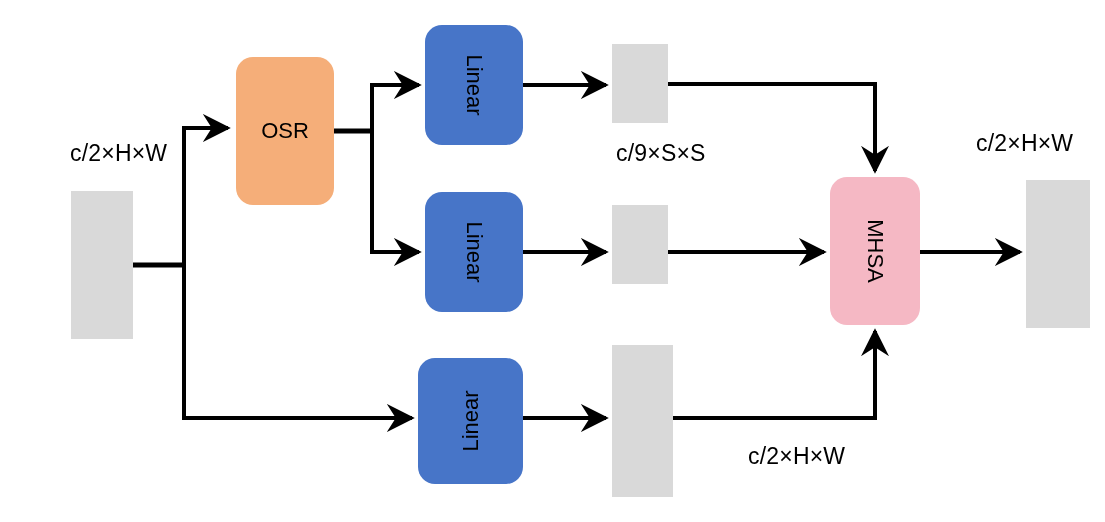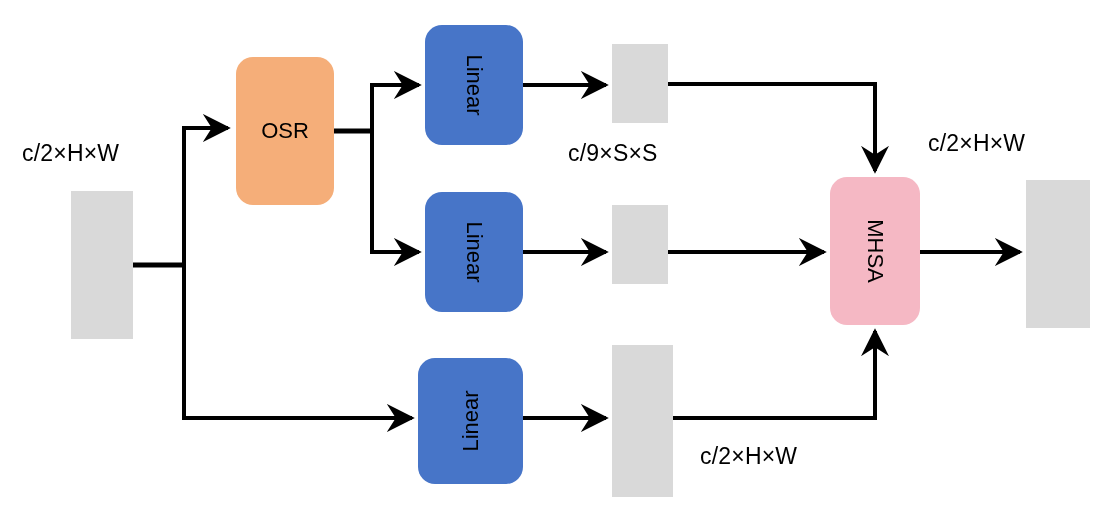--- a/index.html
+++ b/index.html
@@ -39,20 +39,21 @@
   .rot-ccw {
     transform: rotate(-90deg);
   }
   .dim-label {
     position: absolute;
     color: #000000;
     font-size: 23px;
     font-family: "Liberation Sans", sans-serif;
     white-space: nowrap;
     letter-spacing: 0.2px;
+    margin-left: 48px;
   }
 </style>
 </head>
 <body>
 
 <div id="canvas">
 
   <svg id="diagram-svg" width="1105" height="522" viewBox="0 0 1105 522">
     <defs>
       <marker id="arrow" viewBox="0 0 10 10" refX="9" refY="5" markerWidth="7" markerHeight="7" orient="auto-start-reverse">

